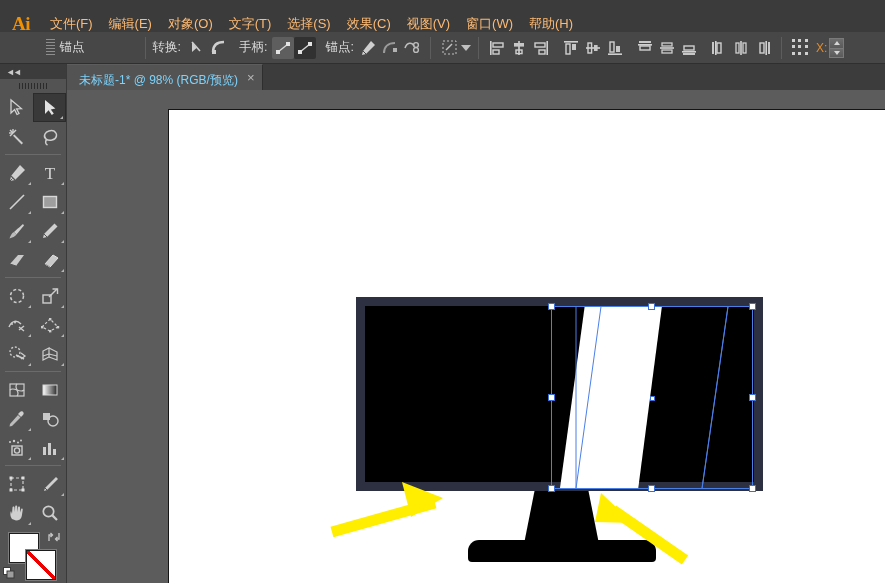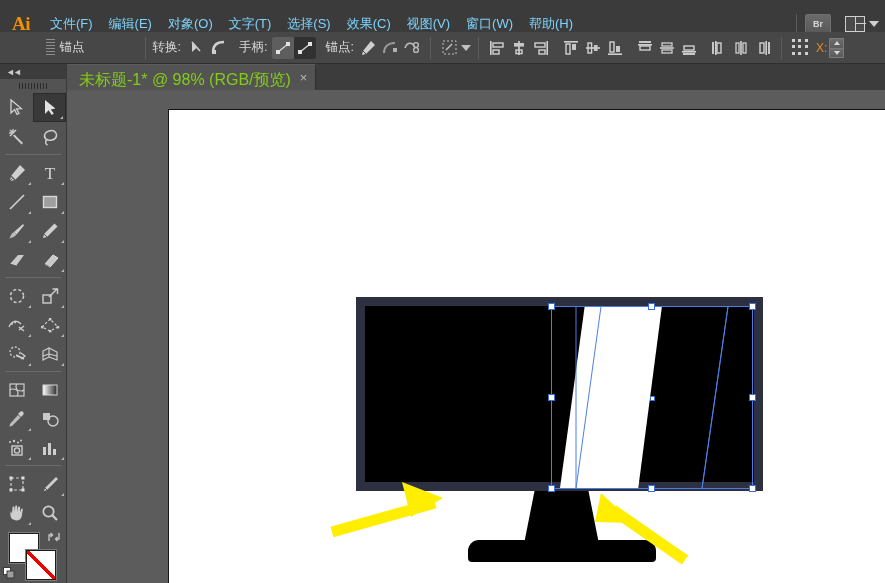--- a/index.html
+++ b/index.html
@@ -20,21 +20,21 @@
     border-bottom: 1px solid #2a2a2a;
   }
   #ai-logo {
     width: 42px; height: 32px;
     display: flex; align-items: center; justify-content: center;
     color: #f19100; font-weight: bold; font-size: 19px;
     font-family: "Liberation Serif", serif;
     letter-spacing: -0.5px;
   }
   .menu-item {
-    color: #7dd3fc; font-size: 13px;
+    color: #fdba74; font-size: 13px;
     padding: 0 8px; height: 32px;
     display: flex; align-items: center;
     white-space: nowrap;
   }
   #menu-right { margin-left: auto; display: flex; align-items: center; height: 32px; padding-right: 6px; }
   .mb-sep { width: 1px; height: 20px; background: #5c5c5c; margin: 0 8px; }
   .br-btn {
     width: 26px; height: 20px; border: 1px solid #6e6e6e; border-radius: 2px;
     background: linear-gradient(#6a6a6a,#585858);
     display:flex; align-items:center; justify-content:center;
@@ -81,21 +81,21 @@
   
   #tabbar {
     position: absolute; left: 67px; top: 64px; width: 818px; height: 26px;
     background: #3c3c3c; display: flex; align-items: flex-end;
   }
   #doc-tab {
     height: 26px; background: #535353;
     display: flex; align-items: center; padding: 0 8px 0 12px;
     border-right: 1px solid #2e2e2e; border-top: 1px solid #5d5d5d;
   }
-  #doc-tab-title { color: #84cc16; font-size: 16px; white-space: nowrap; margin-top: 6px; }
+  #doc-tab-title { color: #7dd3fc; font-size: 12px; white-space: nowrap; margin-top: 6px; }
   #doc-tab-close { color: #b8b8b8; font-size: 13px; margin-left: 9px; }
 
   
   #toolbar {
     position: absolute; left: 0; top: 64px; width: 67px; height: 519px;
     background: #535353; border-right: 1px solid #3a3a3a;
   }
   #tb-collapse {
     height: 15px; background: #3c3c3c; display: flex; align-items: center; padding-left: 6px;
     color: #c9c9c9; font-size: 9px; letter-spacing: -2px;
@@ -209,28 +209,20 @@
     <div class="menu-item">文件(F)</div>
     <div class="menu-item">编辑(E)</div>
     <div class="menu-item">对象(O)</div>
     <div class="menu-item">文字(T)</div>
     <div class="menu-item">选择(S)</div>
     <div class="menu-item">效果(C)</div>
     <div class="menu-item">视图(V)</div>
     <div class="menu-item">窗口(W)</div>
     <div class="menu-item">帮助(H)</div>
 
-    <div id="menu-right">
-      <div class="mb-sep"></div>
-      <div class="br-btn">Br</div>
-      <div class="arrange-btn">
-        <div class="arrange-ico"></div>
-        <div class="caret-d"></div>
-      </div>
-    </div>
   </div>
 
   <div id="controlbar">
     <div class="grip"></div>
     <div class="cb-label" style="min-width:78px">锚点</div>
 
     <div class="cb-sep"></div>
     <div class="cb-label">转换:</div>
 
     <div class="cb-ico" style="margin-left:4px">

